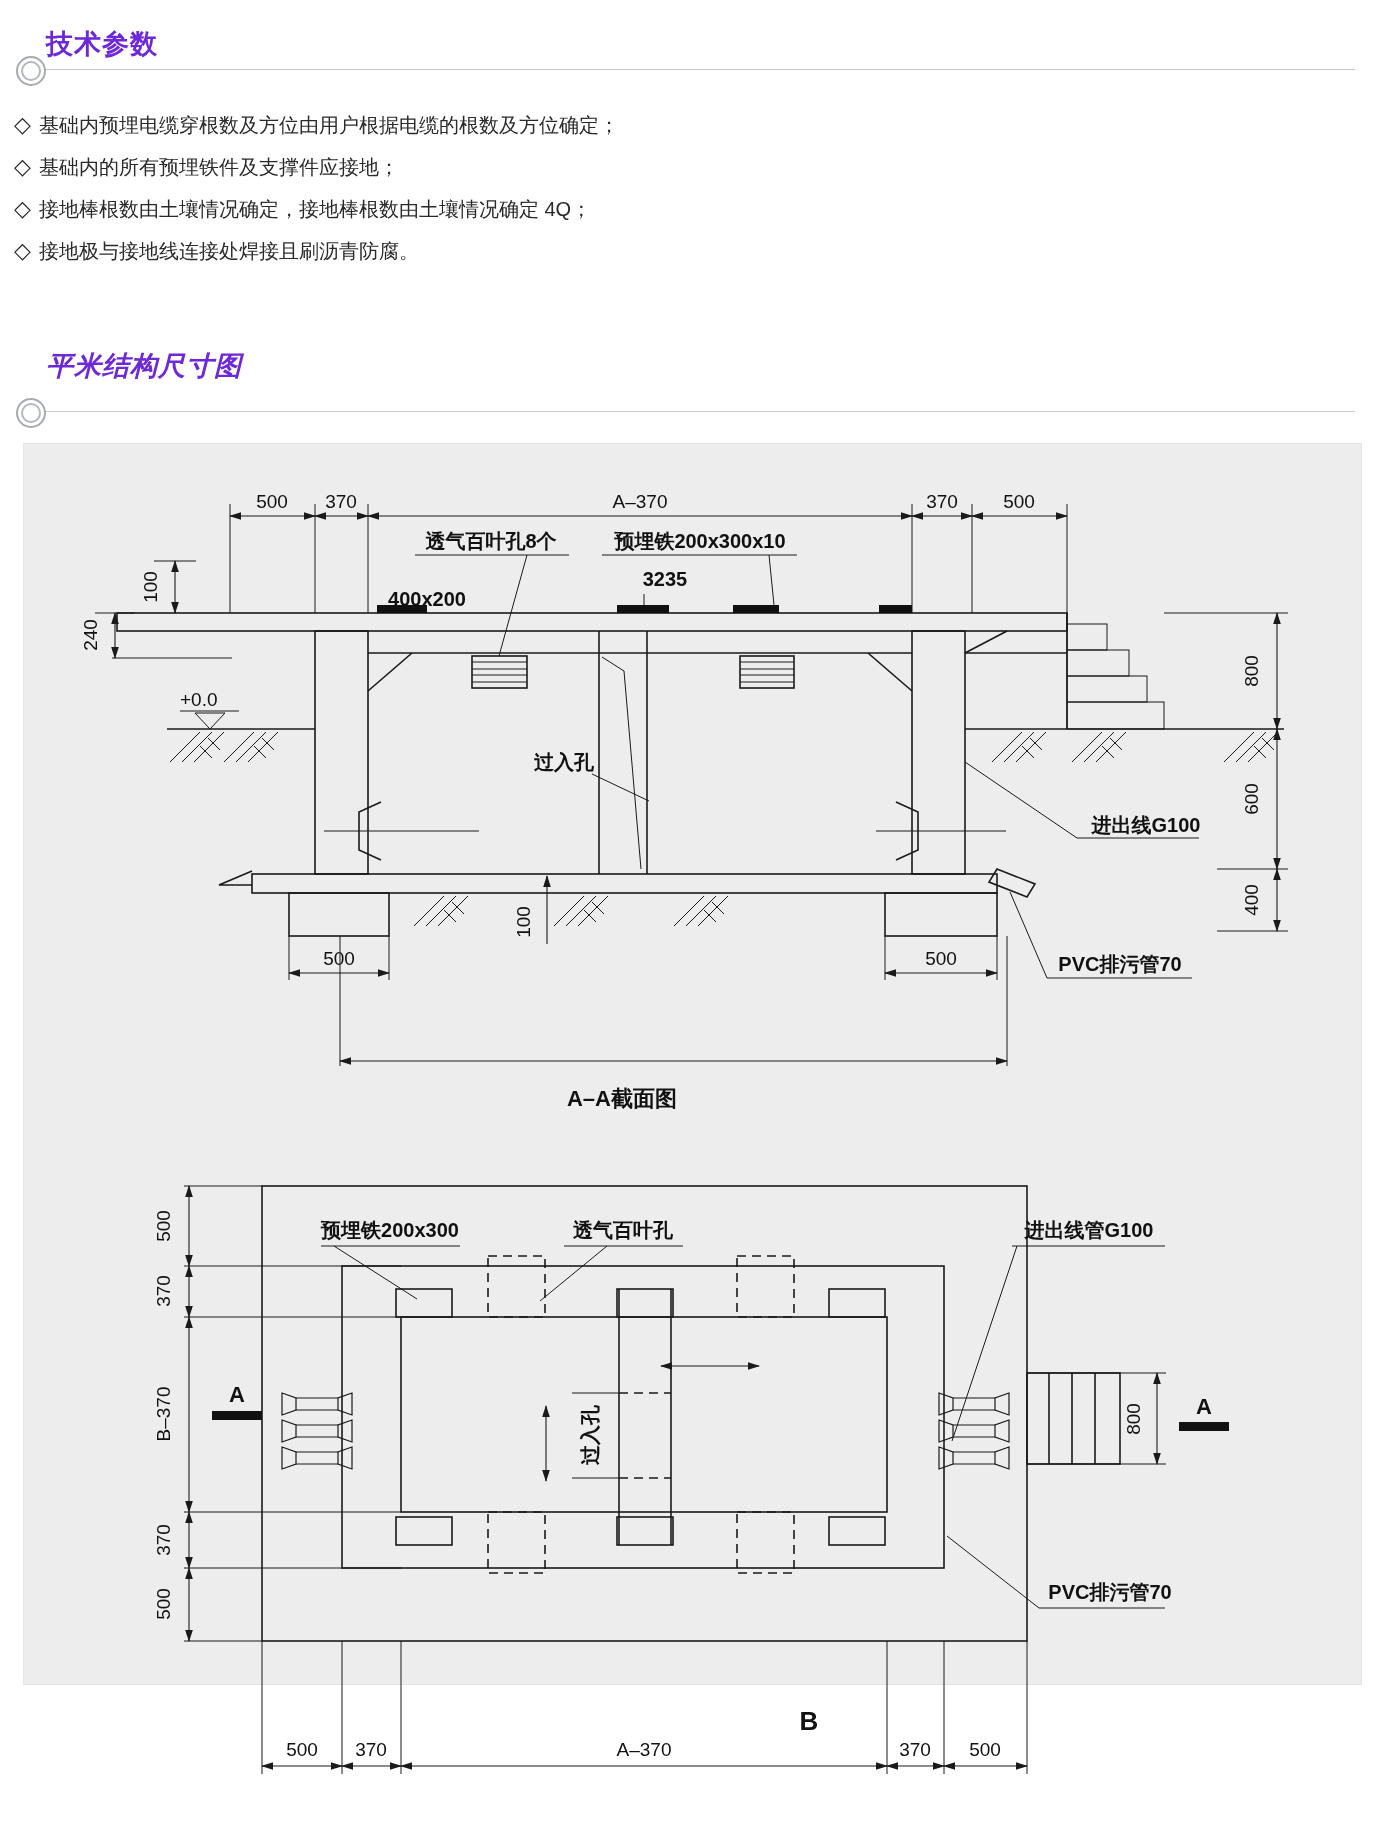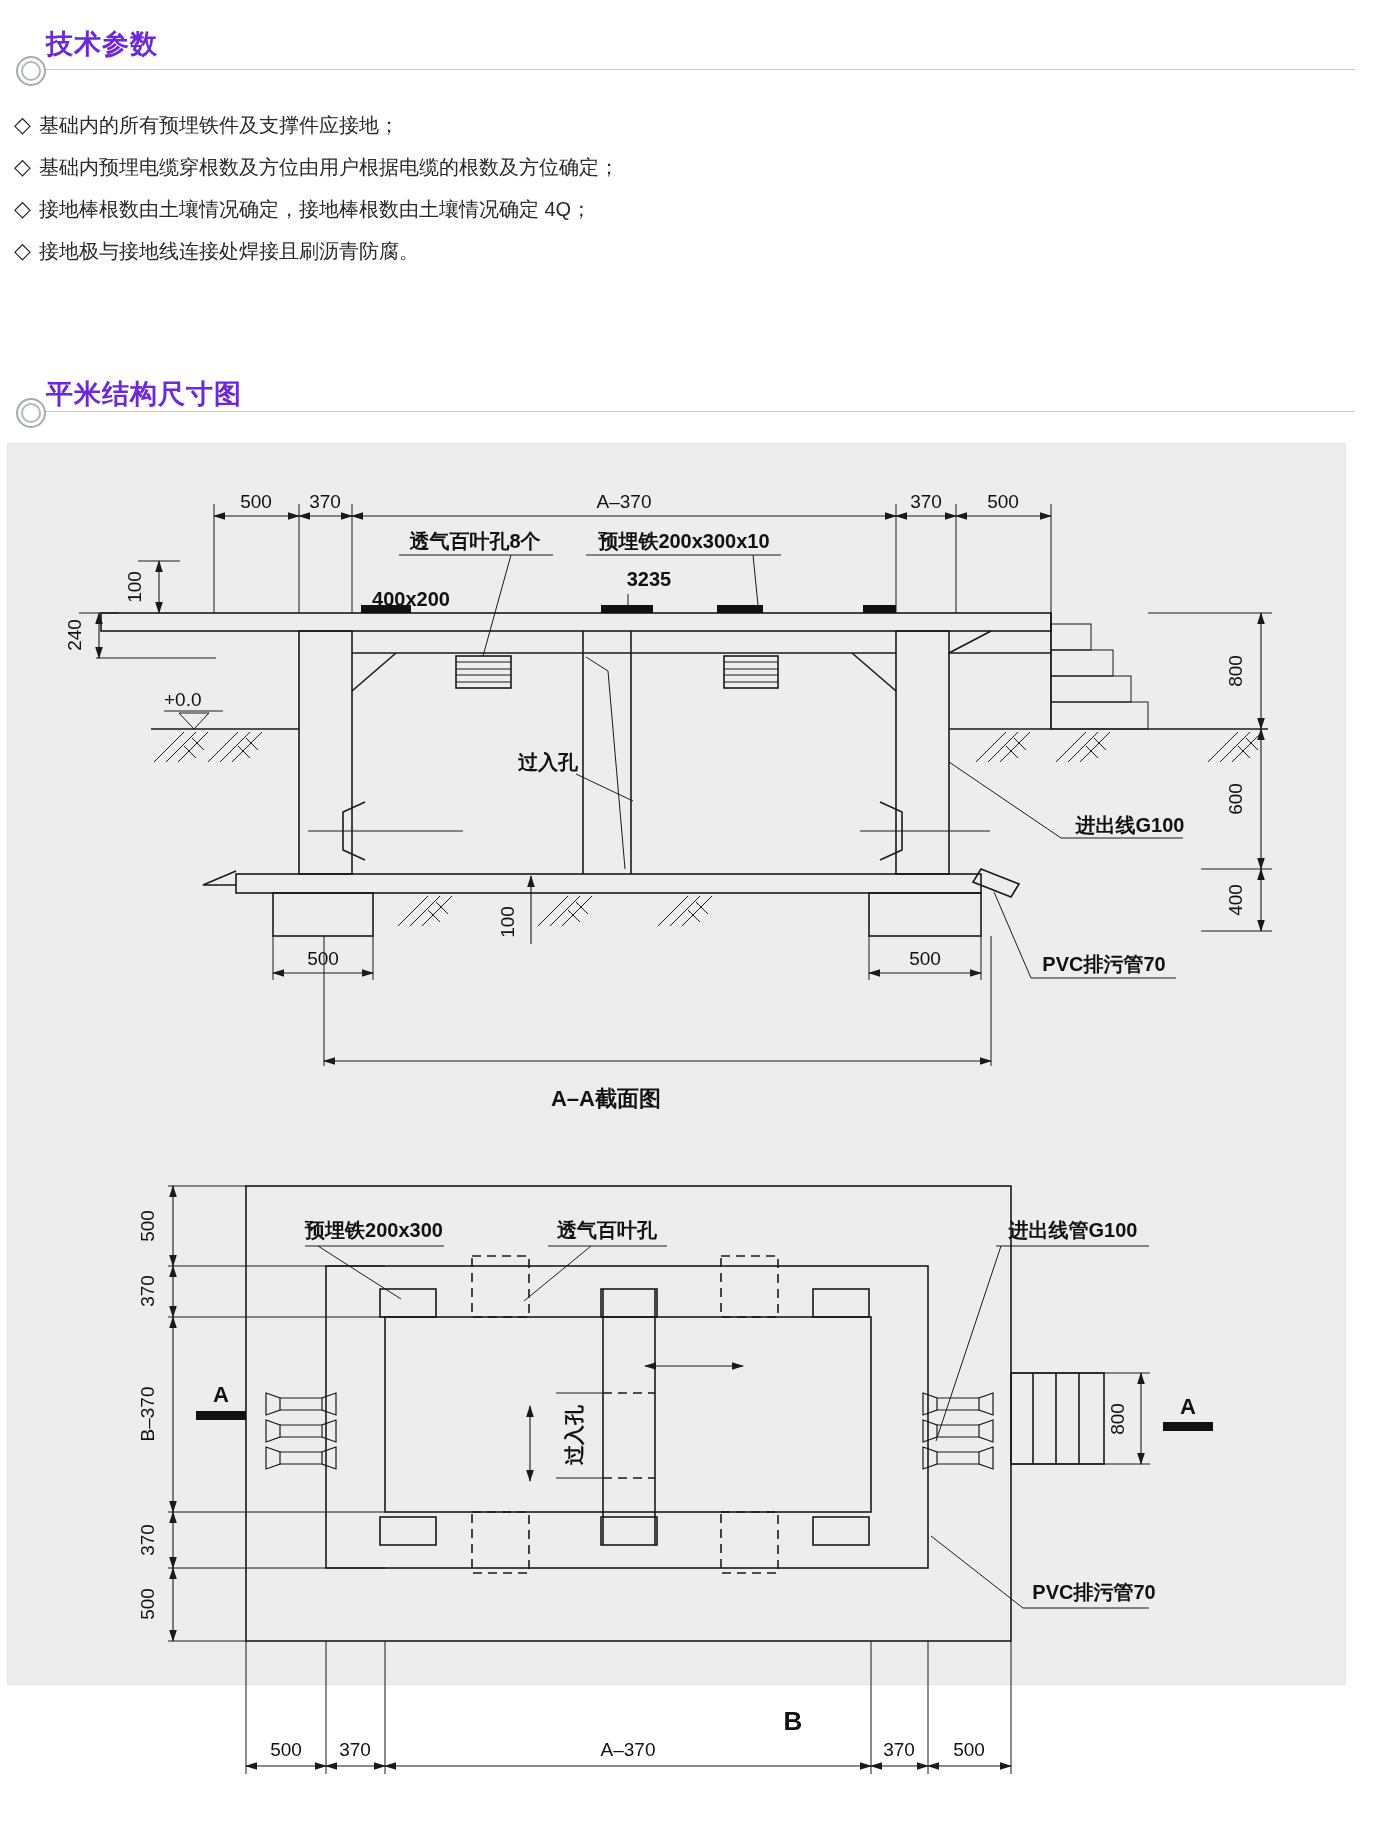--- a/index.html
+++ b/index.html
@@ -5,21 +5,21 @@
   html,body{margin:0;padding:0;}
   body{width:1373px;height:1848px;background:#ffffff;position:relative;
        font-family:"Liberation Sans","DejaVu Sans",sans-serif;}
   .sec-title{position:absolute;left:46px;color:#6d28d9;font-weight:bold;font-size:27px;letter-spacing:1px;}
   .rule{position:absolute;left:30px;right:18px;height:1px;background:#c9c9c9;}
   .ring{position:absolute;left:16px;width:26px;height:26px;border:2px solid #a8abad;border-radius:50%;background:#fff;}
   .ring::after{content:"";position:absolute;inset:3px;border:2px solid #b5b8ba;border-radius:50%;}
   .bullets{position:absolute;left:14px;top:104px;width:1340px;}
   .bullet{font-size:20px;color:#2a2a2a;line-height:42px;white-space:nowrap;}
   .bullet .mark{font-size:22px;margin-right:8px;color:#2a2a2a;}
-  .panel{position:absolute;left:7px;top:443px;width:1339px;height:1242px;
+  .panel{position:absolute;left:23px;top:443px;width:1339px;height:1242px;
          background:#ecedec;border:1px solid #e0e6e9;box-sizing:border-box;}
   .panel svg{position:absolute;left:0;top:0;}
   
   .s{stroke:#1a1a1a;stroke-width:1.6;fill:none;}
   .t{stroke:#1a1a1a;stroke-width:1;fill:none;}
   .dim{stroke:#1a1a1a;stroke-width:1.1;fill:none;}
   .dash{stroke:#1a1a1a;stroke-width:1.6;fill:none;stroke-dasharray:9 6;}
   .blk{fill:#111;stroke:none;}
   .num{font-size:19px;fill:#111;}
   .lbl{font-size:20px;font-weight:600;fill:#111;}
@@ -29,28 +29,28 @@
 </head>
 <body>
 
 <div>
   <div class="sec-title" style="top:26px;">技术参数</div>
   <div class="rule" style="top:69px;"></div>
   <div class="ring" style="top:56px;"></div>
 </div>
 
 <div class="bullets">
+  <div class="bullet"><span class="mark">◇</span><span>基础内预埋电缆穿根数及方位由用户根据电缆的根数及方位确定；</span></div>
   <div class="bullet"><span class="mark">◇</span><span>基础内的所有预埋铁件及支撑件应接地；</span></div>
-  <div class="bullet"><span class="mark">◇</span><span>基础内预埋电缆穿根数及方位由用户根据电缆的根数及方位确定；</span></div>
   <div class="bullet"><span class="mark">◇</span><span>接地棒根数由土壤情况确定，接地棒根数由土壤情况确定 4Q；</span></div>
   <div class="bullet"><span class="mark">◇</span><span>接地极与接地线连接处焊接且刷沥青防腐。</span></div>
 </div>
 
 <div>
-  <div class="sec-title" style="top:376px;">平米结构尺寸图</div>
+  <div class="sec-title" style="top:348px;font-style:italic;">平米结构尺寸图</div>
   <div class="rule" style="top:411px;"></div>
   <div class="ring" style="top:398px;"></div>
 </div>
 
 <div class="panel">
 <svg width="1337" height="1372" viewBox="0 0 1337 1372">
   <defs>
     <marker id="arw" markerWidth="12" markerHeight="10" refX="11" refY="5" orient="auto-start-reverse" markerUnits="userSpaceOnUse">
       <path d="M0,1.2 L12,5 L0,8.8 Z" fill="#1a1a1a"></path>
     </marker>

